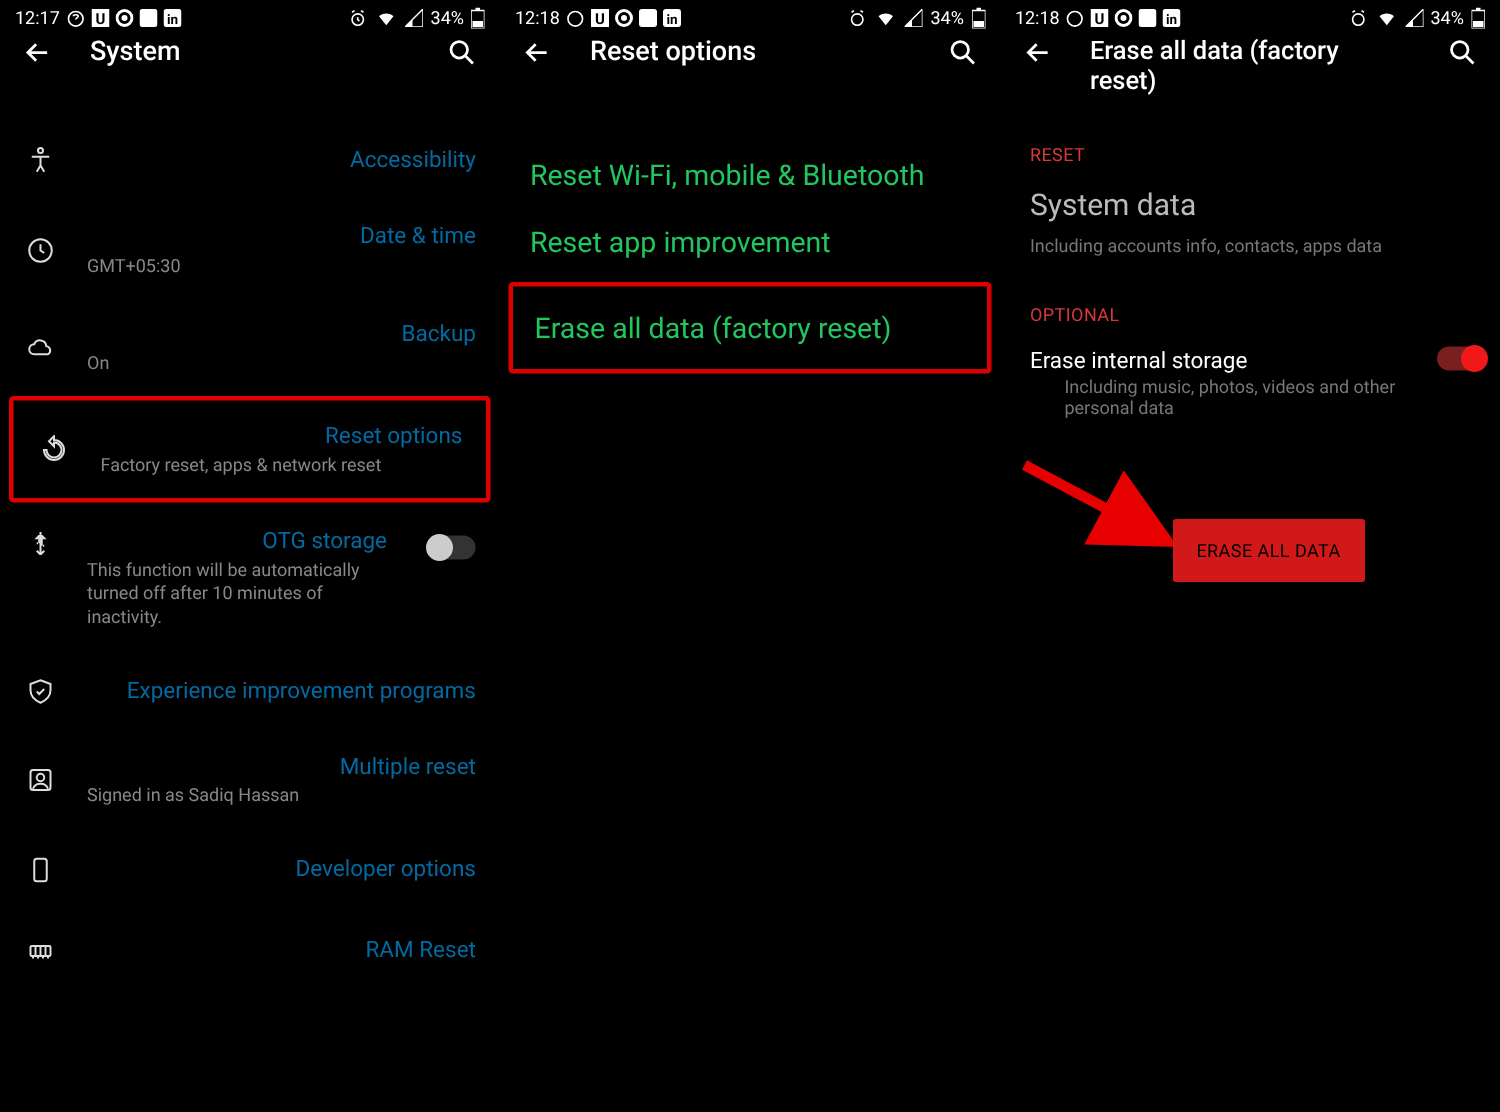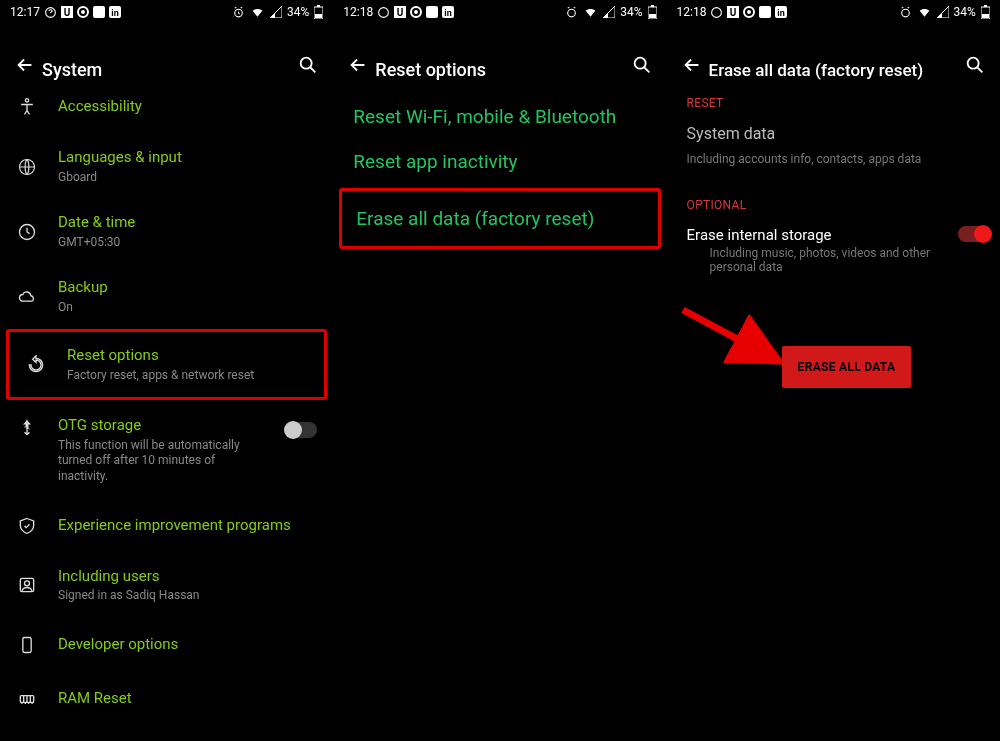--- a/index.html
+++ b/index.html
@@ -32,23 +32,23 @@
     display: flex;
     align-items: center;
     gap: 4px;
     justify-content: flex-end;
   }
   .status-right { gap: 5px; }
   .sicon { display: inline-flex; align-items: center; justify-content: center; }
   .header {
     height: 56px;
     display: flex;
-    align-items: flex-end;
+    align-items: flex-start;
     padding: 0 14px;
-    gap: 6px;
+    gap: 24px;
   }
   .back { color: #fff; }
   .title { font-size: 18px; font-weight: 500; flex: 1; }
   .search { color: #fff; }
   .list { padding: 0; }
   .row {
     display: flex;
     align-items: center;
     padding: 14px 16px;
     gap: 20px;
@@ -57,21 +57,21 @@
   }
   .row.tall { min-height: 64px; }
   .row .iconw {
     width: 22px;
     display: flex;
     justify-content: center;
     color: #eaeaea;
     flex-shrink: 0;
   }
   .row .txt { flex: 1; }
-  .row .label { font-size: 15px; color: #84cc16; line-height: 1.3; }
+  .row .label { font-size: 15px; color: #0369a1; line-height: 1.3; text-align: right; }
   .row .sub { font-size: 12px; color: #888; margin-top: 2px; line-height: 1.3; }
   .highlight {
     border: 3px solid #d00;
     border-radius: 3px;
   }
   .hl-wrap { margin: 0 6px; }
   .simple-row {
     padding: 11px 20px;
     font-size: 19px;
     color: #22c55e;
@@ -79,39 +79,39 @@
   .section-label {
     color: #d63939;
     font-size: 12px;
     font-weight: 400;
     padding: 16px 20px 8px;
     letter-spacing: 0.3px;
   }
   .reset-item {
     padding: 6px 20px 14px;
   }
-  .reset-item .t { font-size: 16px; color: #bbb; }
+  .reset-item .t { font-size: 20px; color: #bbb; }
   .reset-item .s { font-size: 12px; color: #777; margin-top: 8px; line-height: 1.4; }
   .toggle {
     width: 32px; height: 16px; border-radius: 8px;
     background: #333; position: relative; flex-shrink: 0;
     margin-left: auto;
   }
   .toggle .knob {
     width: 18px; height: 18px; border-radius: 50%;
     background: #ccc; position: absolute; top: -1px; left: -1px;
   }
   .toggle.on { background: #7a1f1f; }
   .toggle.on .knob { background: #f01818; left: auto; right: -2px; }
   .erase-btn {
     display: inline-block;
     background: #d11919;
     color: #000;
     font-size: 12px;
-    font-weight: 700;
+    font-weight: 400;
     padding: 14px 16px;
     letter-spacing: 0.3px;
     border-radius: 2px;
   }
   .erase-wrap {
     position: absolute;
     left: 115px;
     top: 346px;
   }
   .arrow {
@@ -211,32 +211,20 @@
           <svg width="20" height="20" viewBox="0 0 24 24" fill="none" stroke="#ddd" stroke-width="1.6">
             <circle cx="12" cy="4" r="2"></circle>
             <path d="M5 9h14M12 9v7M9 21l3-5 3 5"></path>
           </svg>
         </span>
       <div class="txt">
           <div class="label">Accessibility</div>
         </div>
     </div>
 
-    <div class="row">
-      <span class="iconw">
-          <svg width="20" height="20" viewBox="0 0 24 24" fill="none" stroke="#ddd" stroke-width="1.4">
-            <circle cx="12" cy="12" r="9"></circle>
-            <path d="M3 12h18M12 3c3 3 3 15 0 18M12 3c-3 3-3 15 0 18"></path>
-          </svg>
-        </span>
-      <div class="txt">
-          <div class="label">Languages &amp; input</div>
-          <div class="sub">Gboard</div>
-        </div>
-    </div>
 
     <div class="row">
       <span class="iconw">
           <svg width="20" height="20" viewBox="0 0 24 24" fill="none" stroke="#ddd" stroke-width="1.6">
             <circle cx="12" cy="12" r="9"></circle>
             <path d="M12 7v5l3 2"></path>
           </svg>
         </span>
       <div class="txt">
           <div class="label">Date &amp; time</div>
@@ -299,21 +287,21 @@
 
     <div class="row">
       <span class="iconw">
           <svg width="20" height="20" viewBox="0 0 24 24" fill="none" stroke="#ddd" stroke-width="1.6">
             <rect x="4" y="4" width="16" height="16" rx="2"></rect>
             <circle cx="12" cy="10" r="3"></circle>
             <path d="M6 19c1-3 4-4 6-4s5 1 6 4"></path>
           </svg>
         </span>
       <div class="txt">
-          <div class="label">Including users</div>
+          <div class="label">Multiple reset</div>
           <div class="sub">Signed in as Sadiq Hassan</div>
         </div>
     </div>
 
     <div class="row">
       <span class="iconw">
           <svg width="20" height="20" viewBox="0 0 24 24" fill="none" stroke="#ddd" stroke-width="1.6">
             <rect x="7" y="3" width="10" height="18" rx="2"></rect>
           </svg>
         </span>
@@ -410,21 +398,21 @@
         </svg></span>
     <span class="title">Reset options</span>
     <span class="search"><svg width="22" height="22" viewBox="0 0 24 24" fill="none" stroke="#fff" stroke-width="2">
           <circle cx="10" cy="10" r="6"></circle>
           <path d="M20 20l-5.5-5.5"></path>
         </svg></span>
   </div>
 
   <div style="height:14px;"></div>
   <div class="simple-row">Reset Wi-Fi, mobile &amp; Bluetooth</div>
-  <div class="simple-row">Reset app inactivity</div>
+  <div class="simple-row">Reset app improvement</div>
   <div class="hl-wrap" style="margin:4px 6px;">
     <div class="simple-row highlight" style="padding:16px 14px;">Erase all data (factory reset)</div>
   </div>
 </div>
 
 <div class="pane">
   <div class="status-bar">
     <div class="status-left">
       <span>12:18</span>
       <span class="sicon">

